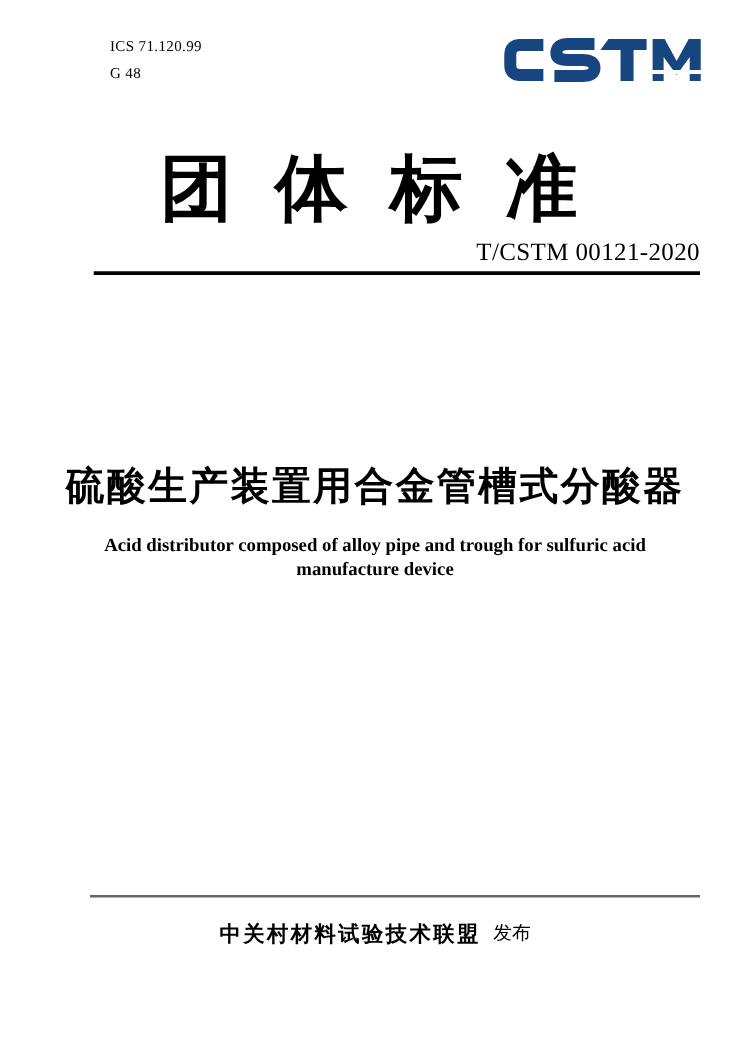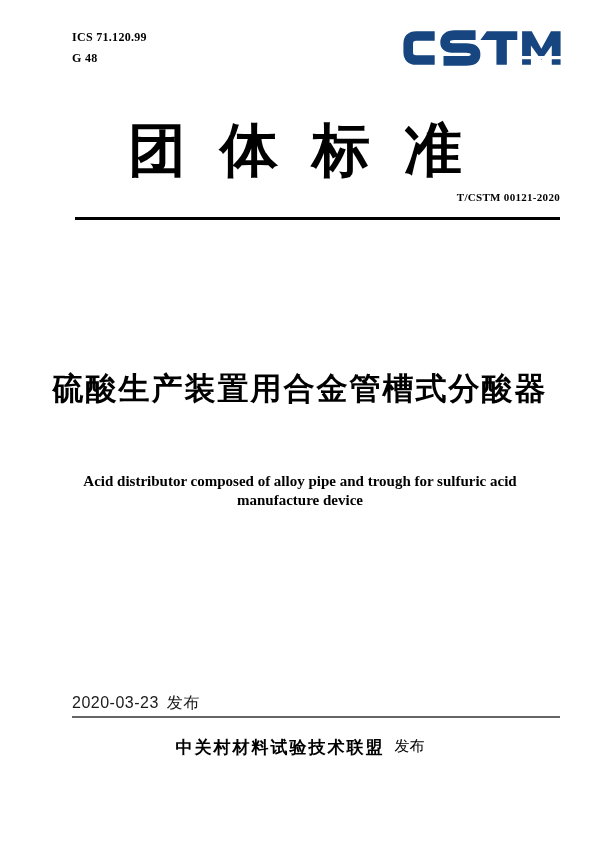--- a/index.html
+++ b/index.html
@@ -8,23 +8,23 @@
     position: relative;
     overflow: hidden;
     font-family: "Liberation Serif", "DejaVu Serif", serif;
     color: #000;
   }
 
   
   .ics-block {
     position: absolute;
     top: 27px;
-    left: 72px;
+    left: 88px;
     font-family: "Liberation Serif", "DejaVu Serif", serif;
-    font-weight: bold;
+    font-weight: normal;
     font-size: 12px;
     line-height: 21px;
     letter-spacing: 0.3px;
   }
 
   
   .logo {
     position: absolute;
     top: 20px;
     right: 33px;
@@ -47,22 +47,22 @@
     padding-left: 24px; 
     white-space: nowrap;
   }
 
   
   .std-number {
     position: absolute;
     top: 191px;
     right: 40px;
     font-family: "Liberation Serif", "DejaVu Serif", serif;
-    font-weight: bold;
-    font-size: 11px;
+    font-weight: normal;
+    font-size: 20px;
     letter-spacing: 0.3px;
   }
 
   .rule-top {
     position: absolute;
     top: 217px;
     left: 75px;
     right: 40px;
     height: 2.5px;
     background: #000;
@@ -87,21 +87,20 @@
     position: absolute;
     top: 428px;
     left: 0;
     width: 100%;
     text-align: center;
     font-family: "Liberation Serif", "DejaVu Serif", serif;
     font-weight: bold;
     font-size: 15px;
     line-height: 19px;
     white-space: pre-line;
-    margin-top: 44px;
   }
 
   
   .dates-row {
     position: absolute;
     top: 693px;
     left: 72px;
     right: 40px;
     display: flex;
     justify-content: space-between;
@@ -175,22 +174,19 @@
 <div class="std-number">T/CSTM 00121-2020</div>
 
 <div class="rule-top"></div>
 
 <div class="title-cn">硫酸生产装置用合金管槽式分酸器</div>
 
 <div class="title-en">Acid distributor composed of alloy pipe and trough for sulfuric acid
 manufacture device</div>
 
 <div class="dates-row">
-  <div class="date-item">
-    <span>2020-03-23</span><span class="date-label">发布</span>
-  </div>
 </div>
 
 <div class="rule-bottom"></div>
 
 <div class="publisher-row">
   <span class="publisher-name">中关村材料试验技术联盟</span><span class="publisher-action">发布</span>
 </div>
 
 </body></html>

